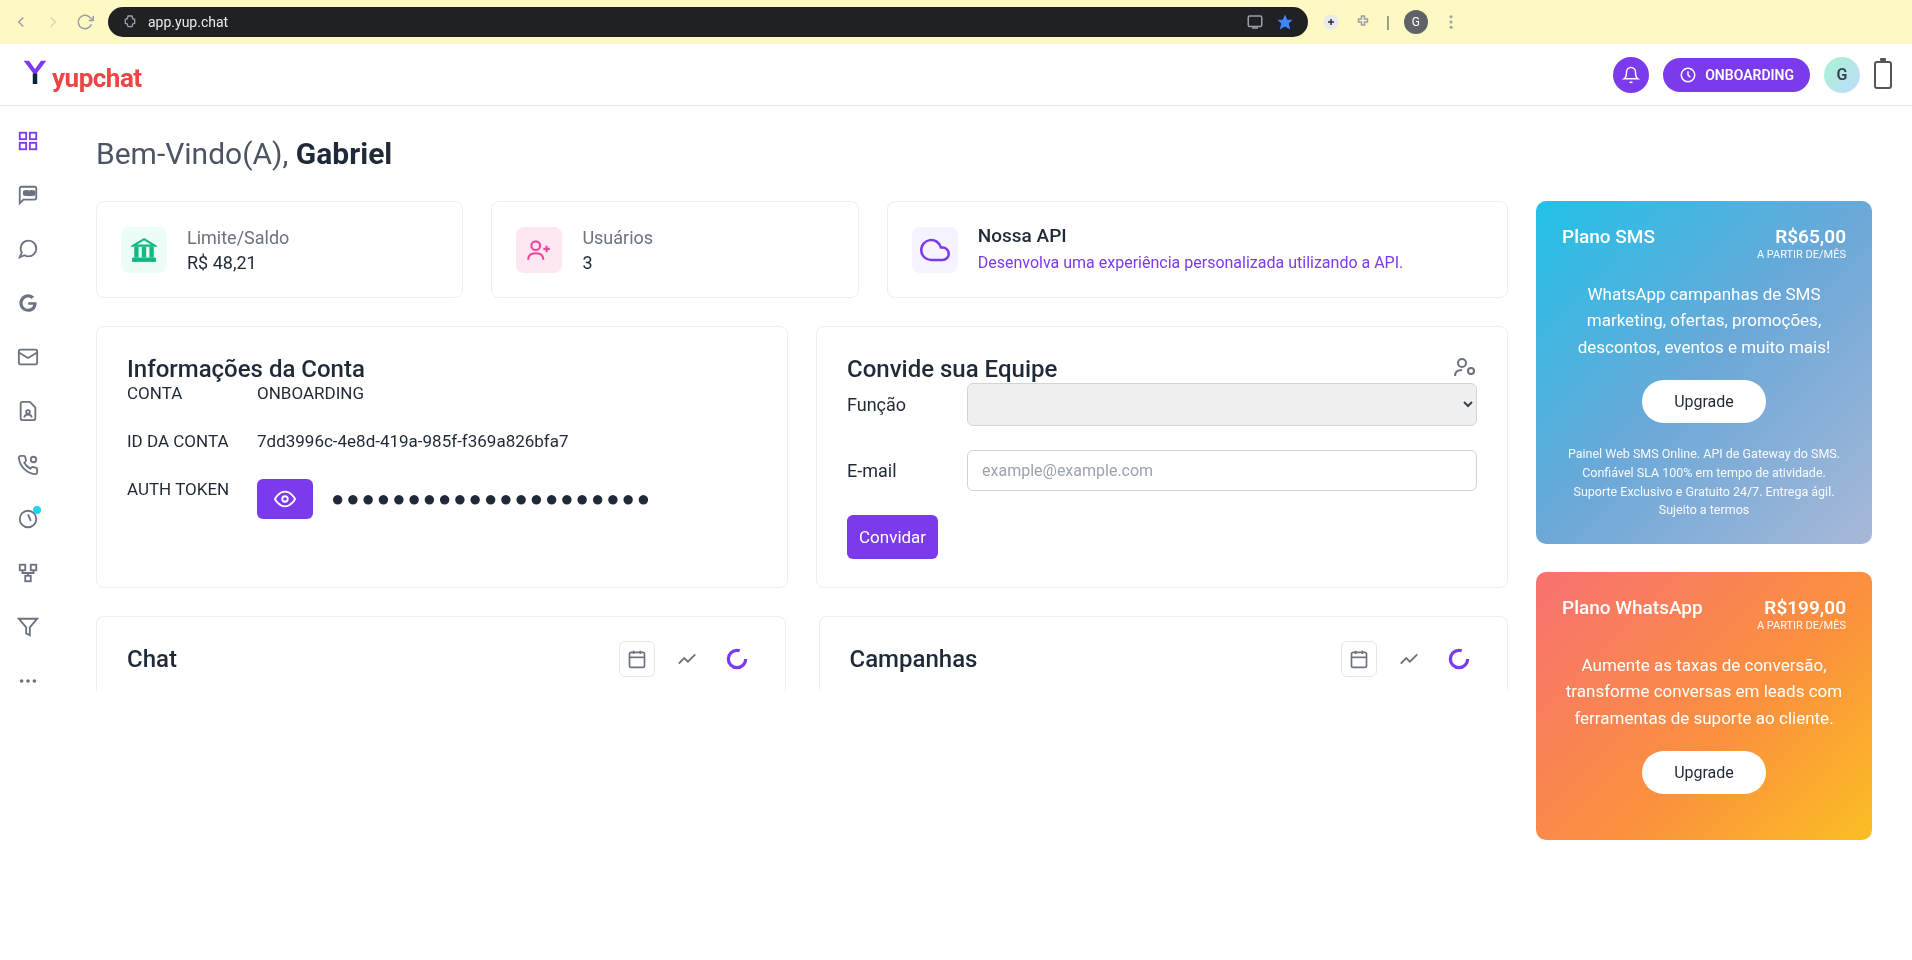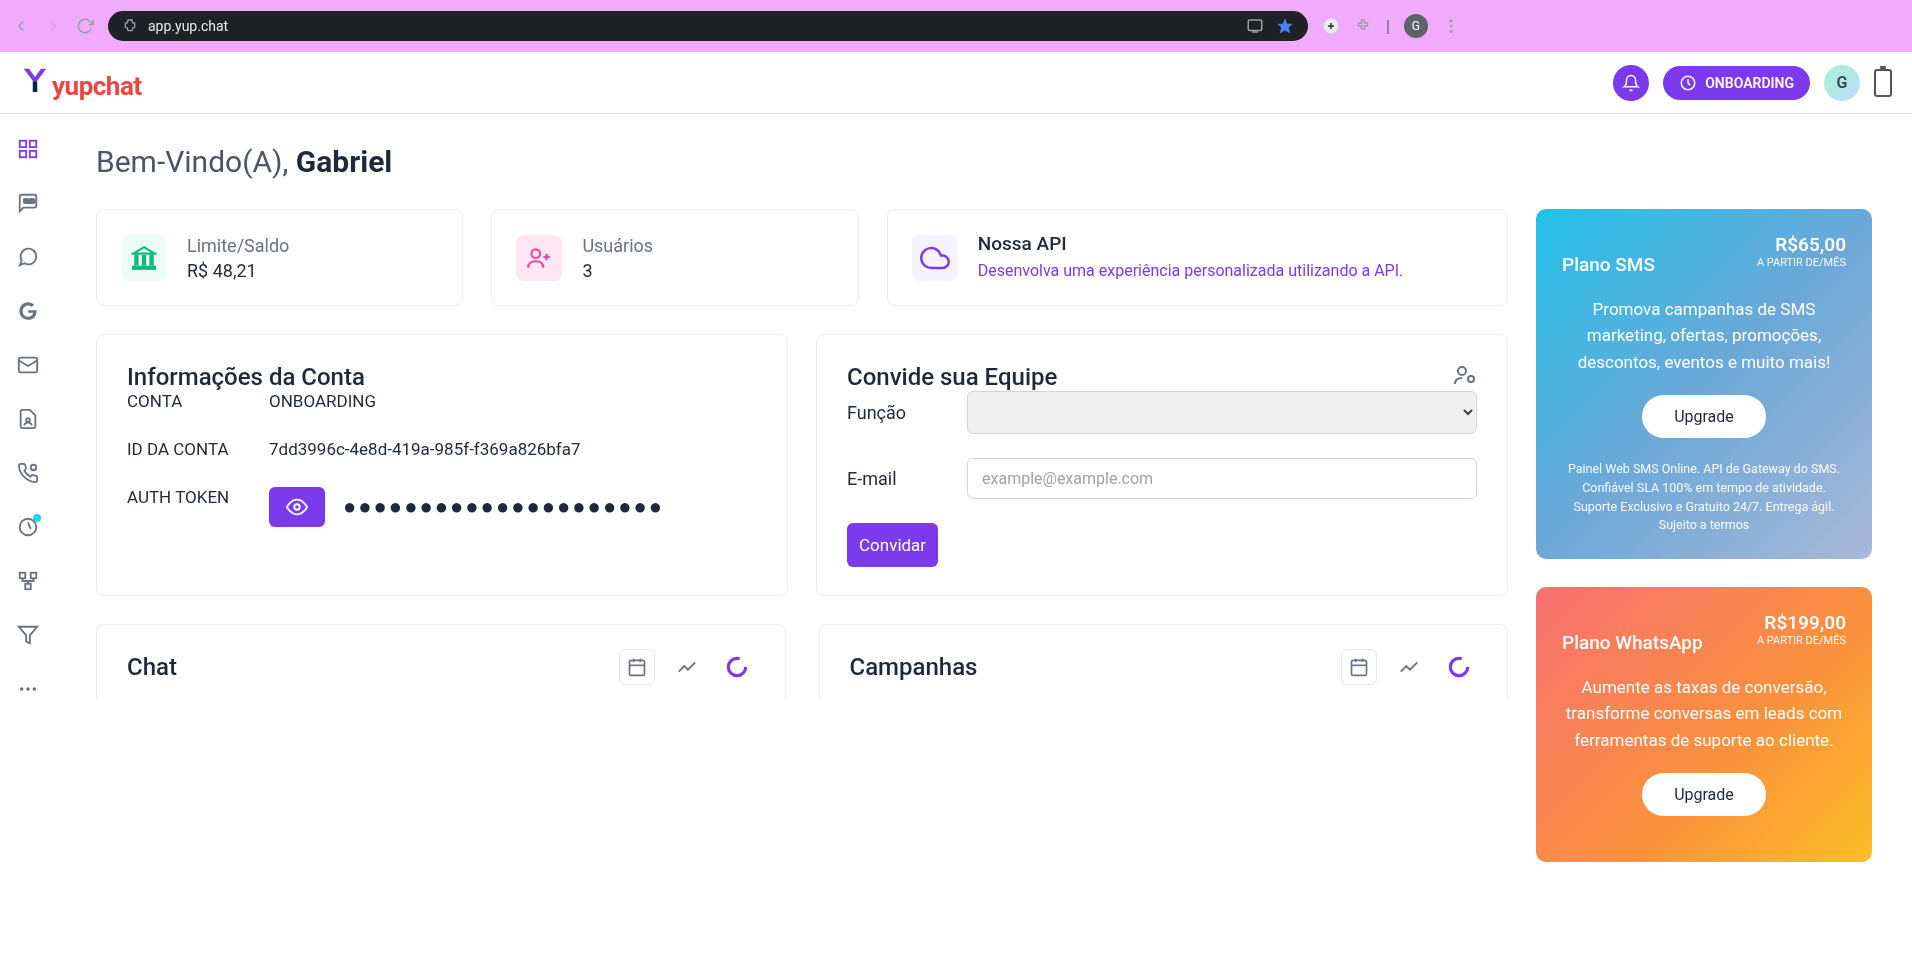--- a/index.html
+++ b/index.html
@@ -1,19 +1,19 @@
 <!DOCTYPE html>
 <html><head>
 <meta charset="utf-8">
 <style>
 * { margin: 0; padding: 0; box-sizing: border-box; font-family: -apple-system, BlinkMacSystemFont, 'Segoe UI', Roboto, sans-serif; }
 body { background: #fff; overflow-x: hidden; }
 
 
-.browser-bar { background: #f0abfc; height: 52px; display: flex; align-items: center; padding: 0 12px; gap: 14px; }
+.browser-bar { background: #fef9c3; height: 44px; display: flex; align-items: center; padding: 0 12px; gap: 14px; }
 .browser-bar .nav-btn { color: #9aa0a6; cursor: pointer; display: flex; }
 .browser-bar .nav-btn.disabled { opacity: 0.4; }
 .address-bar { flex: 1; background: #202124; border-radius: 20px; height: 30px; display: flex; align-items: center; padding: 0 14px; color: #e8eaed; font-size: 14px; gap: 10px; max-width: 1200px; }
 .address-icons-right { margin-left: auto; display: flex; gap: 12px; align-items: center; }
 .browser-right { display: flex; gap: 14px; align-items: center; color: #9aa0a6; }
 .profile-circle { width: 24px; height: 24px; border-radius: 50%; background: #5f6368; color:#fff; font-size:12px; display:flex; align-items:center; justify-content:center; }
 
 
 .app-header { height: 62px; border-bottom: 1px solid #e5e5e5; display: flex; align-items: center; padding: 0 20px; justify-content: space-between; }
 .logo { display: flex; align-items: baseline; }
@@ -51,21 +51,21 @@
 .stat-label { color:#6b7280; font-size:18px; }
 .stat-value { color:#1f2937; font-size:18px; margin-top:4px; }
 .api-title { color:#1f2937; font-size:19px; font-weight:500; }
 .api-desc { color:#7c3aed; font-size:16px; margin-top:4px; line-height:1.5; }
 
 .two-col { display:flex; gap:28px; margin-bottom:28px;}
 .panel { border:1px solid #eee; border-radius:8px; padding:28px 30px; flex:1; }
 .panel h2 { font-size:24px; color:#1f2937; font-weight:500; }
 .panel-header { display:flex; justify-content:space-between; align-items:flex-start; }
 
-.info-row { display:flex; margin-bottom:28px; align-items:flex-start;gap:12px;}
+.info-row { display:flex; margin-bottom:28px; align-items:flex-start;}
 .info-label { width:130px; color:#1f2937; font-size:17px; text-transform:uppercase; }
 .info-value { color:#1f2937; font-size:17px; }
 .token-row { display:flex; align-items:center; gap:18px; }
 .eye-btn { width:56px; height:40px; background:#7c3aed; border-radius:6px; display:flex; align-items:center; justify-content:center; color:#fff; }
 .token-dots { font-size:22px; letter-spacing:2px; color:#1f2937; }
 
 .form-row { display:flex; align-items:center; margin-bottom:24px; gap:20px; }
 .form-label { width:100px; color:#1f2937; font-size:18px; }
 .form-row input, .form-row select { flex:1; border:1px solid #d1d5db; border-radius:6px; padding:10px 14px; font-size:16px; color:#374151; }
 .form-row input::placeholder { color:#9ca3af; }
@@ -77,21 +77,21 @@
 .chart-icons { display:flex; gap:14px; align-items:center; }
 .chart-icon { width:36px; height:36px; border-radius:6px; display:flex; align-items:center; justify-content:center; color:#6b7280; }
 .chart-icon.boxed { border:1px solid #e5e7eb; }
 .chart-icon.donut { color:#7c3aed; }
 
 
 .plan-card { border-radius:10px; padding:24px 26px; color:#fff; margin-bottom:28px; }
 .plan-sms { background: linear-gradient(135deg, #22c1e8 0%, #6ba8d8 50%, #a8b8d8 100%); }
 .plan-wa { background: linear-gradient(135deg, #f87171 0%, #fb923c 60%, #fbbf24 100%); }
 .plan-head { display:flex; justify-content:space-between; margin-bottom:20px; }
-.plan-name { font-size:19px; font-weight:500;margin-top:20px; }
+.plan-name { font-size:19px; font-weight:500; }
 .plan-price { text-align:right; }
 .plan-price .amt { font-size:19px; font-weight:600; }
 .plan-price .per { font-size:11px; opacity:0.95; }
 .plan-desc { text-align:center; font-size:17px; line-height:1.55; margin-bottom:20px; }
 .plan-btn { background:#fff; color:#1f2937; border:none; border-radius:22px; padding:12px 32px; font-size:16px; display:block; margin:0 auto 22px; cursor:pointer; }
 .plan-fine { text-align:center; font-size:12.5px; line-height:1.5; opacity:0.95; }
 
 svg { display:block; }
 </style>
 </head>
@@ -404,21 +404,21 @@
 
       <div class="dash-right">
         <div class="plan-card plan-sms">
           <div class="plan-head">
             <div class="plan-name">Plano SMS</div>
             <div class="plan-price">
               <div class="amt">R$65,00</div>
               <div class="per">A PARTIR DE/MÊS</div>
             </div>
           </div>
-          <div class="plan-desc">Promova campanhas de SMS marketing, ofertas, promoções, descontos, eventos e muito mais!</div>
+          <div class="plan-desc">WhatsApp campanhas de SMS marketing, ofertas, promoções, descontos, eventos e muito mais!</div>
           <button class="plan-btn">Upgrade</button>
           <div class="plan-fine">Painel Web SMS Online. API de Gateway do SMS. Confiável SLA 100% em tempo de atividade. Suporte Exclusivo e Gratuito 24/7. Entrega ágil. Sujeito a termos</div>
         </div>
 
         <div class="plan-card plan-wa">
           <div class="plan-head">
             <div class="plan-name">Plano WhatsApp</div>
             <div class="plan-price">
               <div class="amt">R$199,00</div>
               <div class="per">A PARTIR DE/MÊS</div>

